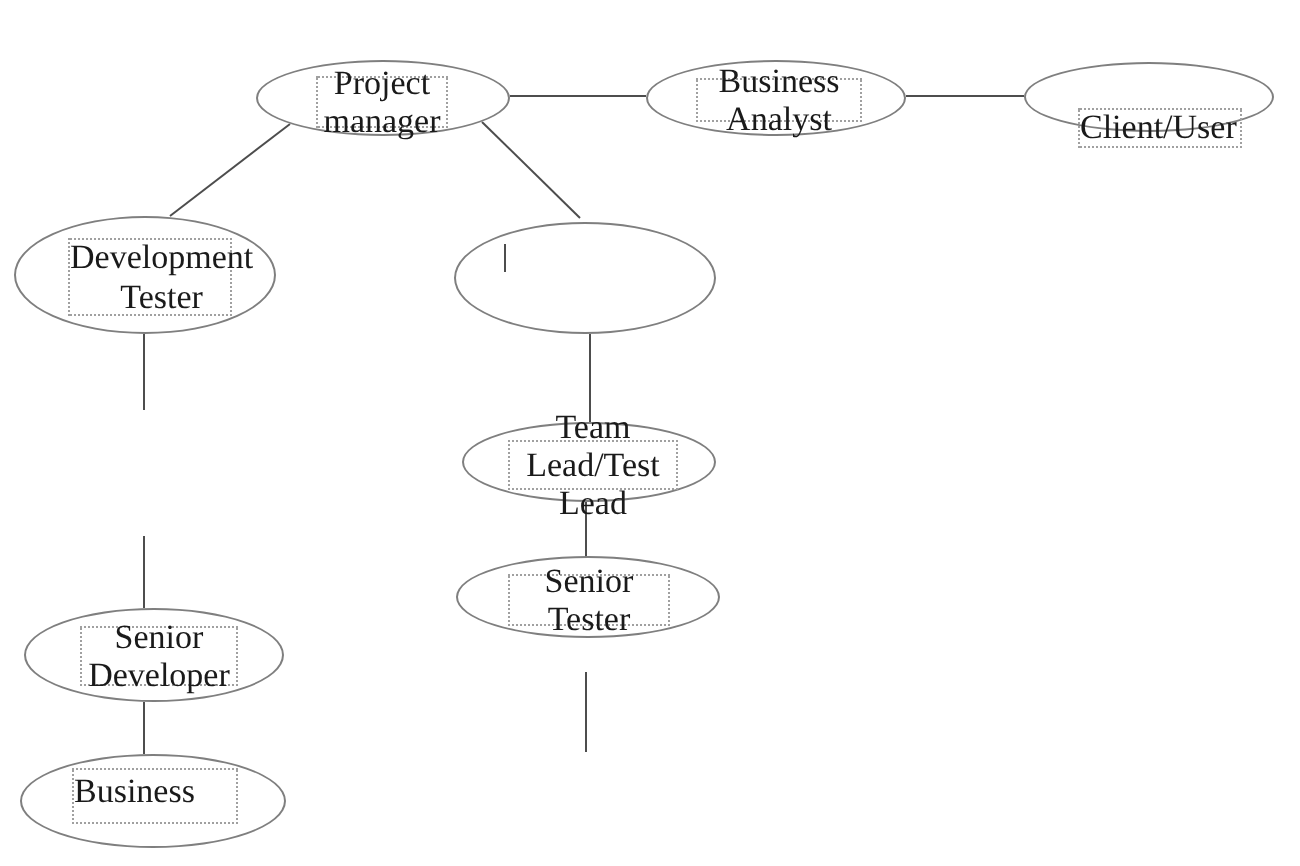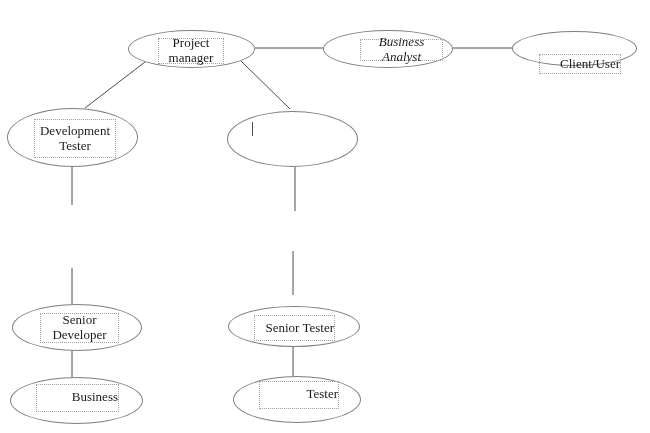--- a/index.html
+++ b/index.html
@@ -17,23 +17,23 @@
     border-radius:50%;
     background:#ffffff;
     box-sizing:border-box;
   }
   .box {
     position:absolute;
     border:1px dotted #a0a0a0;
     box-sizing:border-box;
     display:flex;
     align-items:center;
-    justify-content:flex-end;
+    justify-content:flex-start;
     text-align:center;
-    font-size:13px;
+    font-size:17px;
     line-height:1.12;
     color:#1a1a1a;
   }
   .box.low { align-items:flex-end; padding-bottom:6px; }
   .caret {
     position:absolute;
     width:1px; height:14px;
     background:#4d4d4d;
   }
 </style>
@@ -55,21 +55,21 @@
     <line x1="293" y1="336" x2="293" y2="376" stroke="#4d4d4d" stroke-width="1"></line>
   </svg>
 
   <div class="node" style="left:128px; top:30px; width:127px; height:38px;">
     <div class="box" style="left:29px; top:7px; width:66px; height:26px;">
       <span>Project manager</span>
     </div>
   </div>
 
   <div class="node" style="left:323px; top:30px; width:130px; height:38px;">
-    <div class="box" style="left:36px; top:8px; width:83px; height:22px;font-style:italic;">
+    <div class="box" style="left:24px; top:8px; width:83px; height:22px;">
       <span>Business Analyst</span>
     </div>
   </div>
 
   <div class="node" style="left:512px; top:31px; width:125px; height:35px;">
     <div class="box" style="left:26px; top:22px; width:82px; height:20px;">
       <span>Client/User</span>
     </div>
   </div>
 
@@ -77,38 +77,38 @@
     <div class="box" style="left:26px; top:10px; width:82px; height:39px;">
       <span>Development Tester</span>
     </div>
   </div>
 
   <div class="node" style="left:227px; top:111px; width:131px; height:56px;">
     <div class="caret" style="left:24px; top:10px;"></div>
   </div>
 
 
+  <div class="node" style="left:231px; top:211px; width:127px; height:40px;">
+    <div class="box" style="left:22px; top:8px; width:85px; height:25px;">
+      <span>Team Lead/Test Lead</span>
+    </div>
+  </div>
 
   <div class="node" style="left:12px; top:304px; width:130px; height:47px;">
     <div class="box" style="left:27px; top:8px; width:79px; height:30px;">
       <span>Senior Developer</span>
     </div>
   </div>
 
-  <div class="node" style="left:228px; top:306px; width:132px; height:41px;">
+  <div class="node" style="left:228px; top:278px; width:132px; height:41px;">
     <div class="box" style="left:25px; top:8px; width:81px; height:26px;">
       <span>Senior Tester</span>
     </div>
   </div>
 
   <div class="node" style="left:10px; top:377px; width:133px; height:47px;">
     <div class="box low" style="left:25px; top:6px; width:83px; height:28px;">
       <span>Business</span>
     </div>
   </div>
 
-  <div class="node" style="left:233px; top:376px; width:128px; height:47px;">
-    <div class="box low" style="left:25px; top:4px; width:80px; height:28px;">
-      <span>Tester</span>
-    </div>
-  </div>
 
 </div>
 
 </body></html>

